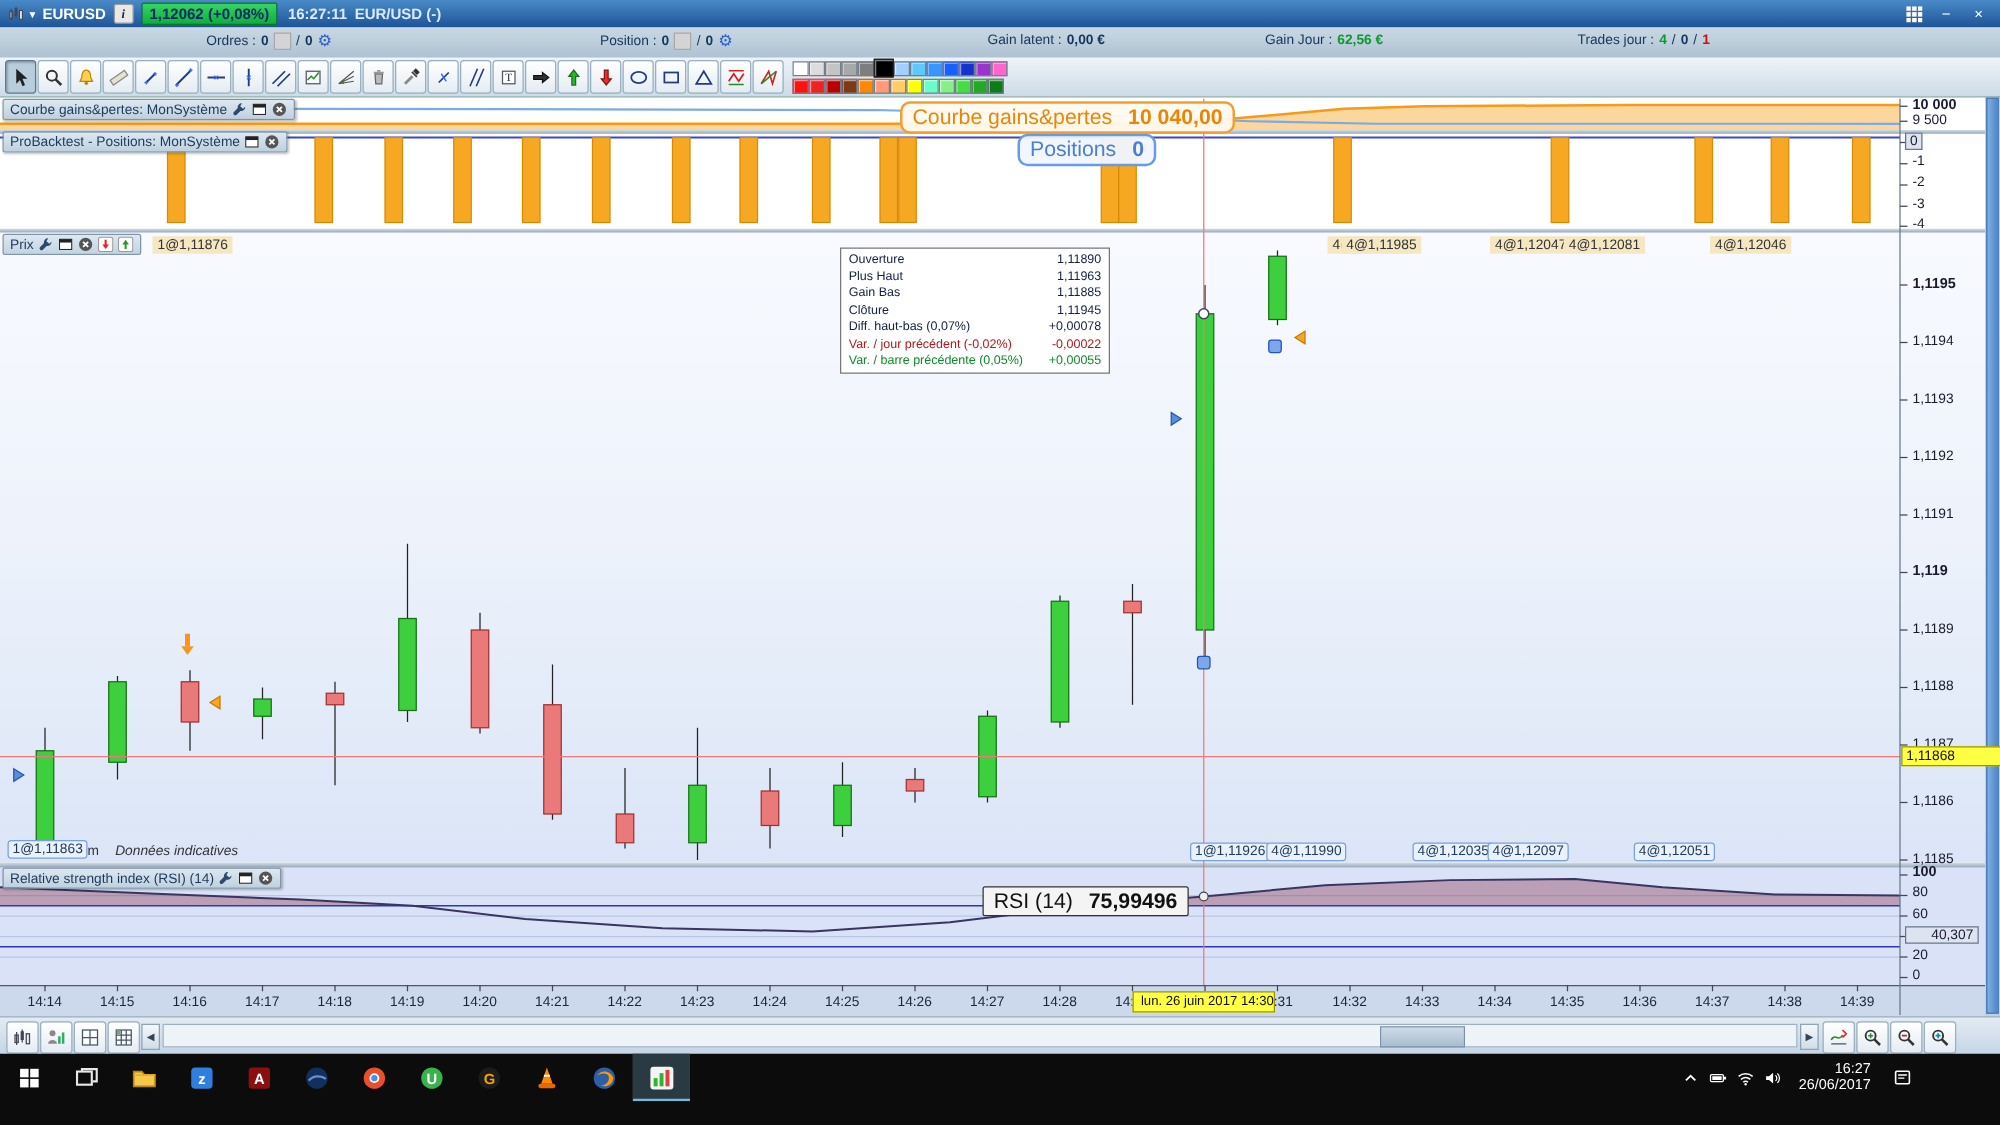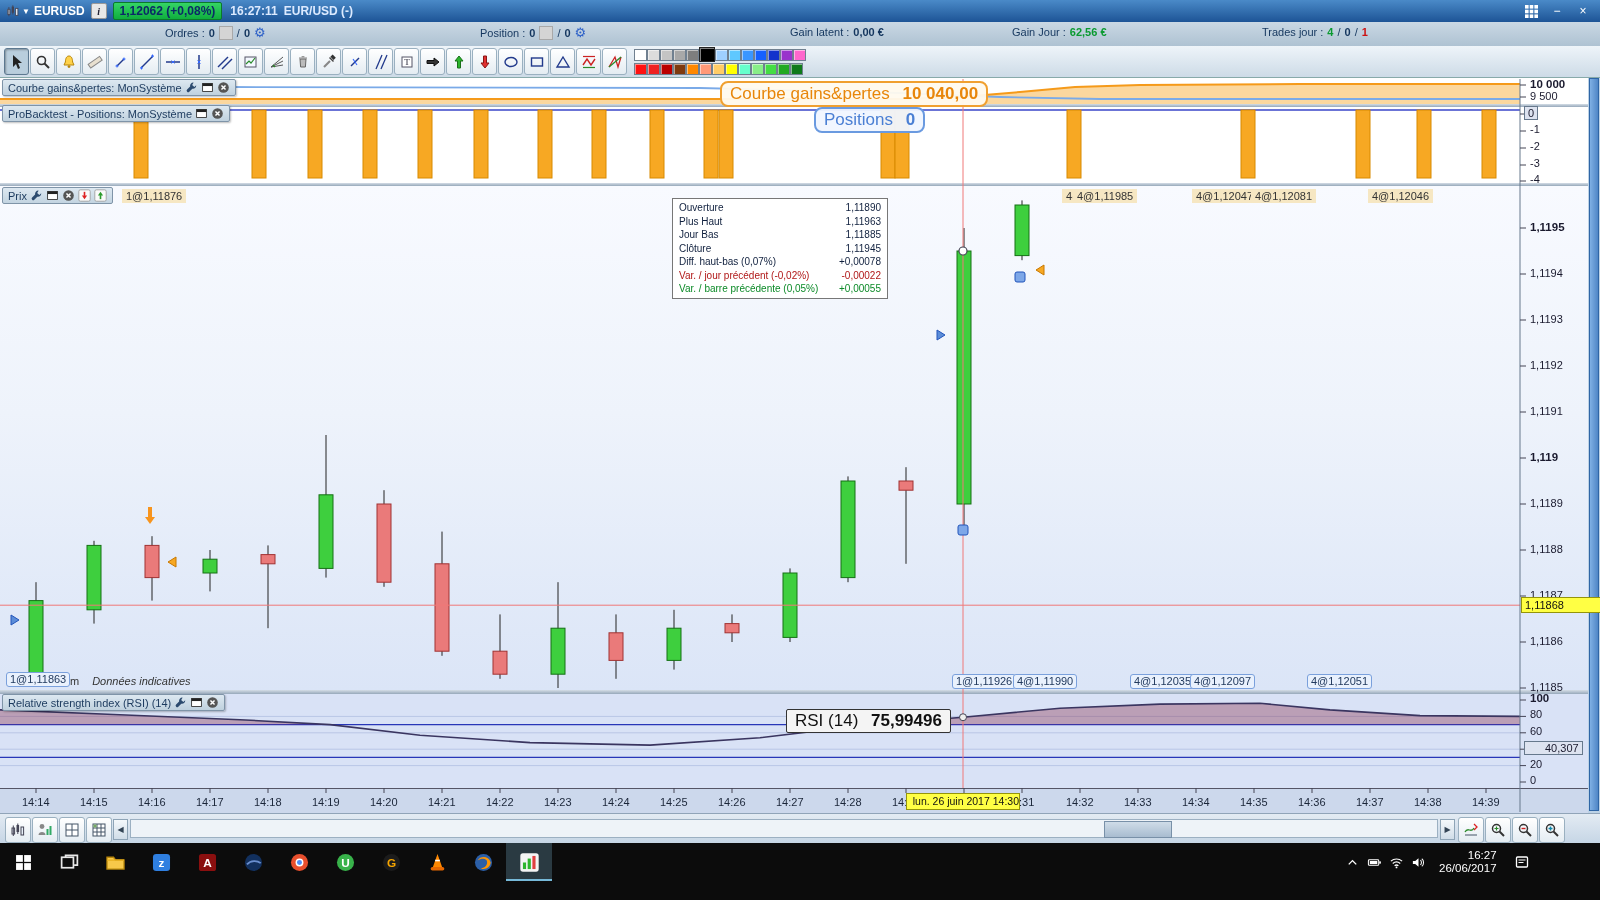--- a/index.html
+++ b/index.html
@@ -624,21 +624,21 @@
   <div id="tooltip">
       <div class="ttrow" style="color: rgb(16, 32, 62);">
         <div class="l">Ouverture</div>
         <div class="v" style="font-weight: normal;">1,11890</div>
       </div>
       <div class="ttrow" style="color: rgb(16, 32, 62);">
         <div class="l">Plus Haut</div>
         <div class="v" style="font-weight: normal;">1,11963</div>
       </div>
       <div class="ttrow" style="color: rgb(16, 32, 62);">
-        <div class="l">Jour Bas</div>
+        <div class="l">Gain Bas</div>
         <div class="v" style="font-weight: normal;">1,11885</div>
       </div>
       <div class="ttrow" style="color: rgb(16, 32, 62);">
         <div class="l">Clôture</div>
         <div class="v" style="font-weight: normal;">1,11945</div>
       </div>
       <div class="ttrow" style="color: rgb(16, 32, 62);">
         <div class="l">Diff. haut-bas (0,07%)</div>
         <div class="v" style="font-weight: normal;">+0,00078</div>
       </div>

